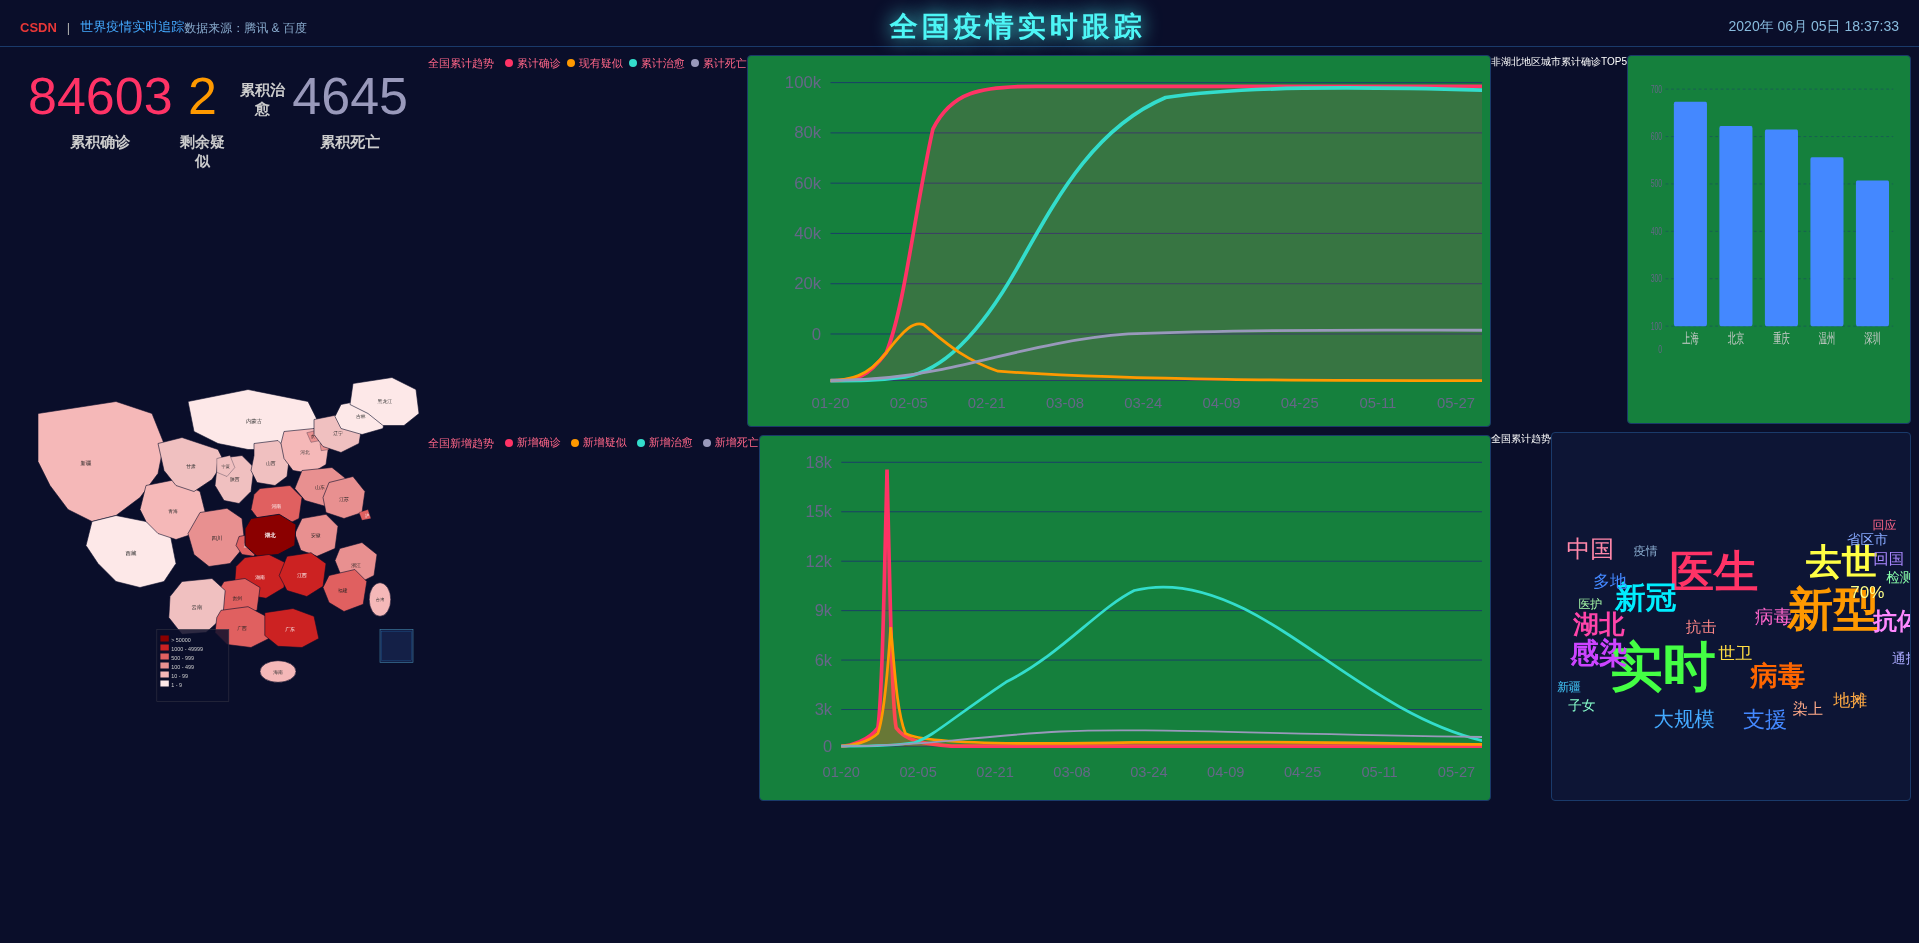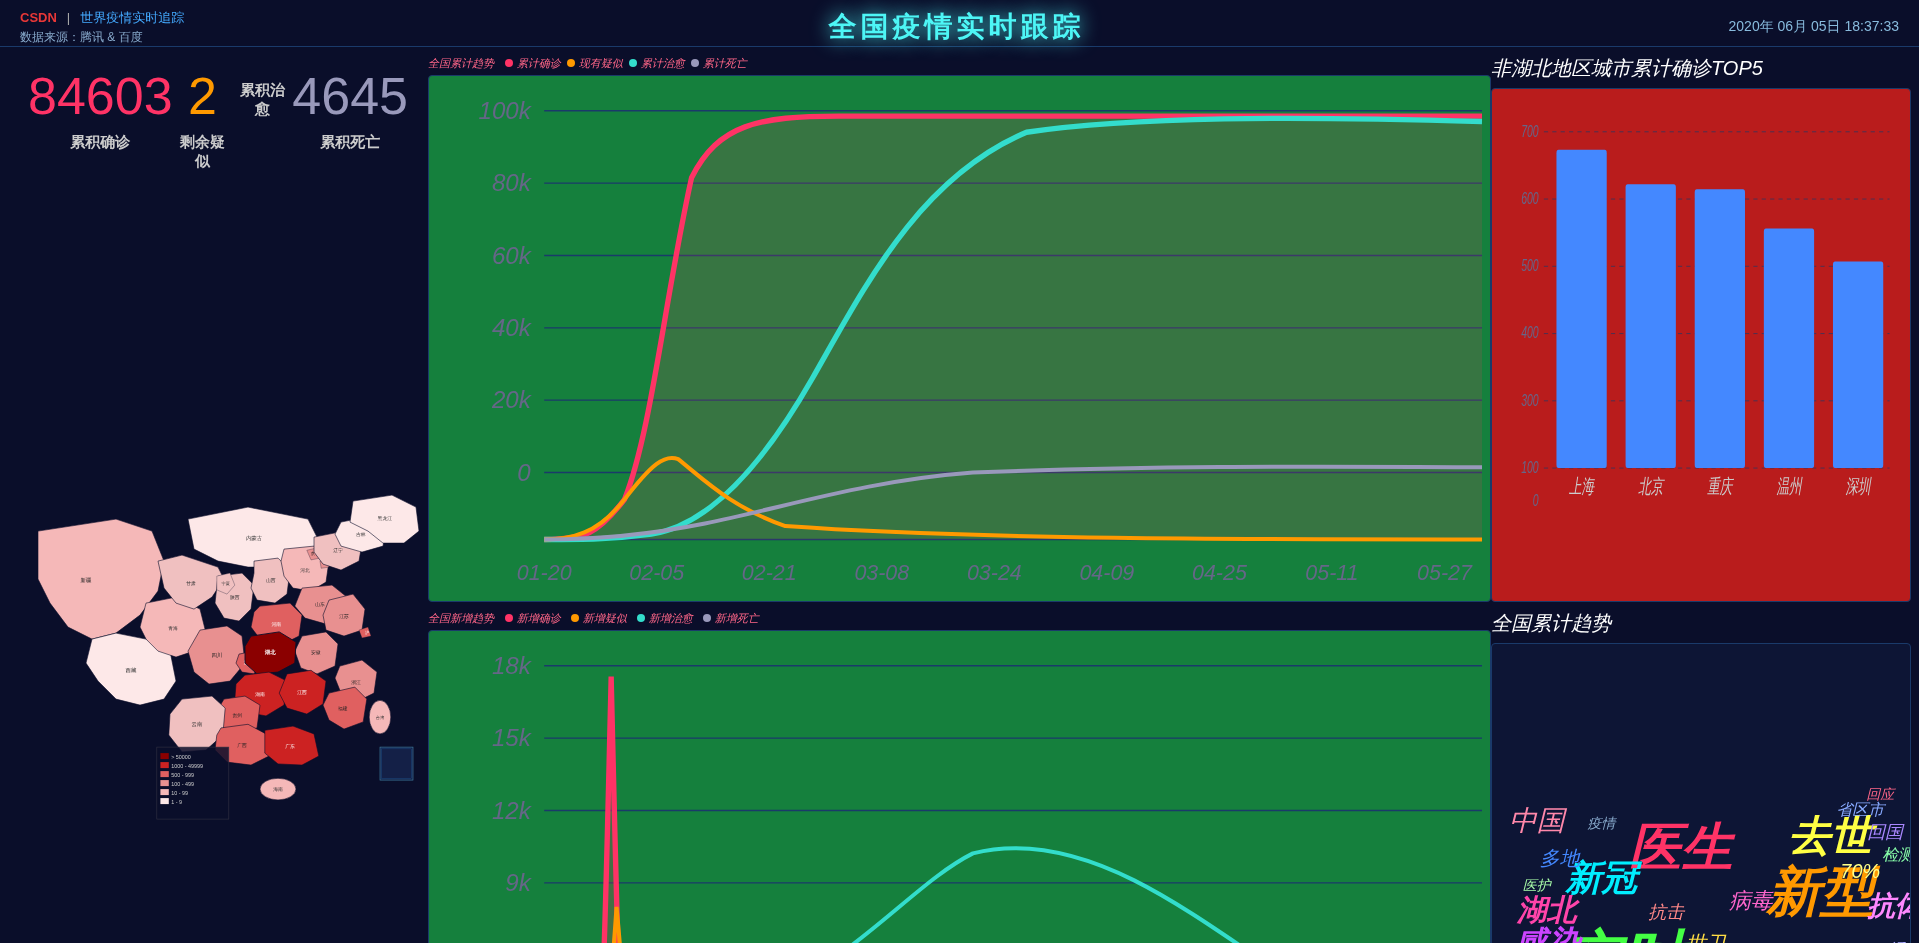--- a/index.html
+++ b/index.html
@@ -16,21 +16,21 @@
     
     .header {
       display: flex;
       align-items: center;
       justify-content: space-between;
       padding: 8px 20px 0;
       border-bottom: 1px solid #1a3a6a;
     }
     .header-left {
       display: flex;
-      flex-direction: column;
+      flex-direction: row;
     }
     .header-top {
       display: flex;
       align-items: center;
       gap: 10px;
       font-size: 13px;
     }
     .csdn-label { color: #e83737; font-weight: bold; }
     .divider-v { color: #aaa; }
     .world-track { color: #4af; }
@@ -136,28 +136,28 @@
       width: 100%;
     }
 
     
     .right-panels {
       display: flex;
       flex-direction: column;
       gap: 8px;
     }
     .right-panel-title {
-      font-size: 20px;
+      font-size: 10px;
       color: #fff;
       margin-bottom: 6px;
     }
 
     
     .bar-chart-area {
-      background: #b91c1c;
+      background: #15803d;
       border: 1px solid #1a3a6a;
       border-radius: 4px;
       padding: 10px;
       flex: 1;
       position: relative;
     }
 
     
     .word-cloud-area {
       background: #0d1535;
@@ -168,22 +168,21 @@
       overflow: hidden;
     }
 
     
     svg { display: block; }
 
     .panel-wrapper {
       position: relative;
       flex: 1;
       display: flex;
-      flex-direction: column;
-      font-style: italic;
+      flex-direction: row;
     }
   </style>
 </head>
 <body>
 
 <div class="header">
   <div class="header-left">
     <div class="header-top">
       <span class="csdn-label">CSDN</span>
       <span class="divider-v">|</span>

